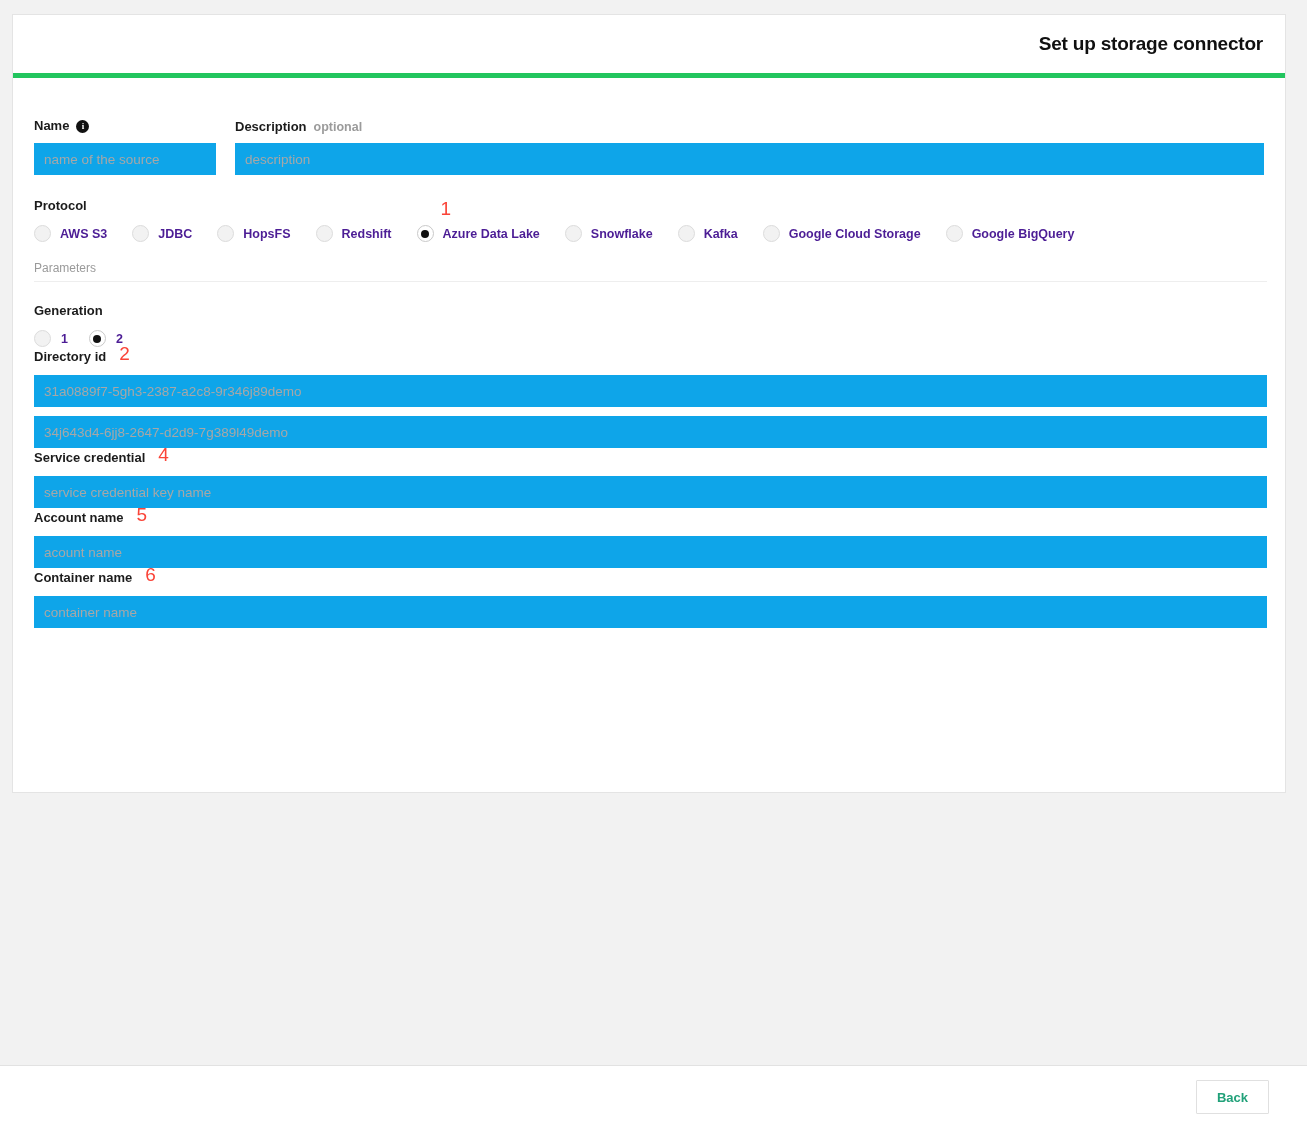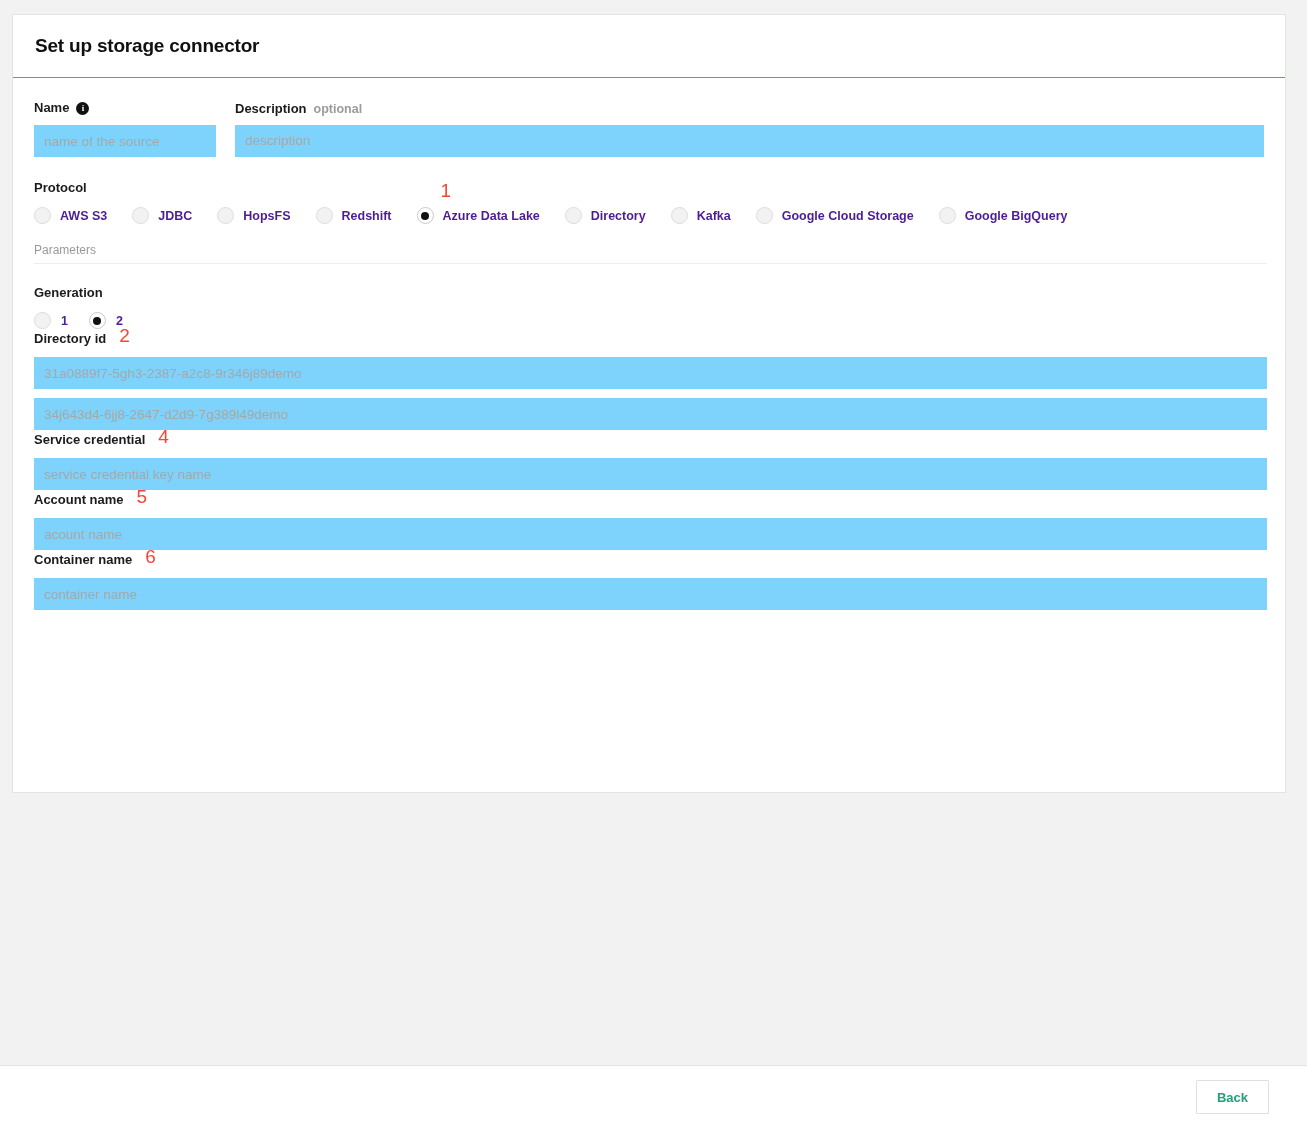--- a/index.html
+++ b/index.html
@@ -23,25 +23,26 @@
     top: 14px;
     width: 1274px;
     height: 779px;
     background: #ffffff;
     border: 1px solid #e4e4e4;
     box-sizing: border-box;
   }
 
   .card-header {
     height: 63px;
-    border-bottom: 1px solid #22c55e;
+    border-bottom: 5px solid #22c55e;
     display: flex;
     align-items: center;
     padding: 0 22px;
     box-sizing: border-box;
+    justify-content: flex-end;
   }
   .card-title {
     font-size: 19px;
     font-weight: bold;
     letter-spacing: -0.2px;
     color: #101010;
   }
 
   .card-body {
     padding: 22px 21px 0 21px;
@@ -85,37 +86,38 @@
     font-weight: 400;
     font-family: "Liberation Sans", sans-serif;
     line-height: 1;
     margin-left: 6px;
     position: relative;
     top: -3px;
   }
 
   
   .txt {
-    background: #7dd3fc;
+    background: #0ea5e9;
     border: none;
     outline: none;
     height: 32px;
     box-sizing: border-box;
     font-size: 13.5px;
     font-family: "Liberation Sans", sans-serif;
     color: #3c3c3c;
     padding: 0 10px;
     display: block;
   }
   .txt::placeholder { color: #a7a7a7; opacity: 1; }
 
   .row-top {
     display: flex;
-    align-items: center;
+    align-items: flex-end;
     gap: 19px;
+    margin-top: 18px;
   }
   .name-col { width: 182px; flex: 0 0 182px; }
   .desc-col { flex: 1 1 auto; }
   .name-col .txt { width: 182px; margin-top: 9px; }
   .desc-col .txt { width: 100%; margin-top: 8px; }
 
   
   .protocol-block { margin-top: 23px; }
   .radio-row {
     display: flex;
@@ -291,21 +293,21 @@
             <span class="radio"></span>
             <span class="radio-label">Redshift</span>
           </div>
           <div class="radio-item">
             <span class="radio checked"></span>
             <span class="radio-label">Azure Data Lake</span>
             <span class="annot">1</span>
           </div>
           <div class="radio-item">
             <span class="radio"></span>
-            <span class="radio-label">Directory</span>
+            <span class="radio-label">Snowflake</span>
           </div>
           <div class="radio-item">
             <span class="radio"></span>
             <span class="radio-label">Kafka</span>
           </div>
           <div class="radio-item">
             <span class="radio"></span>
             <span class="radio-label">Google Cloud Storage</span>
           </div>
           <div class="radio-item">

